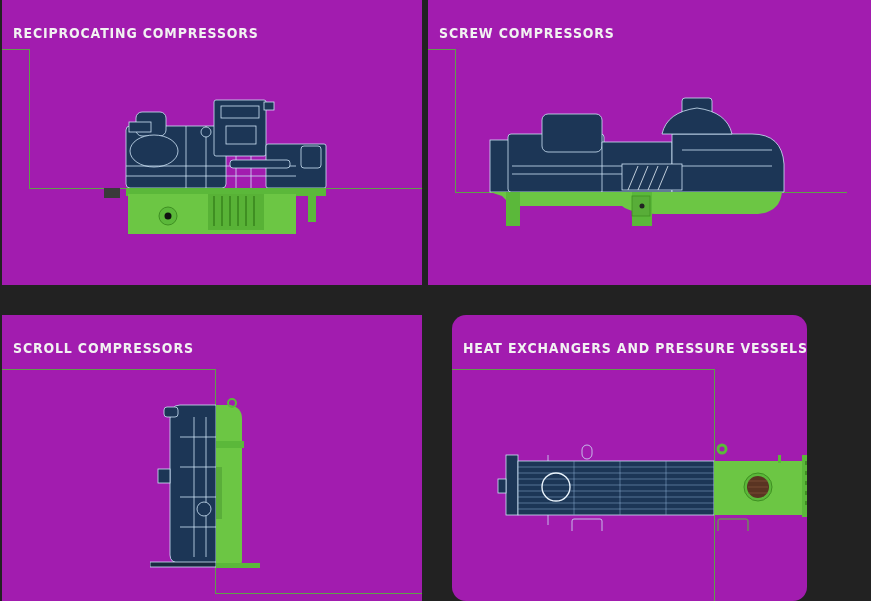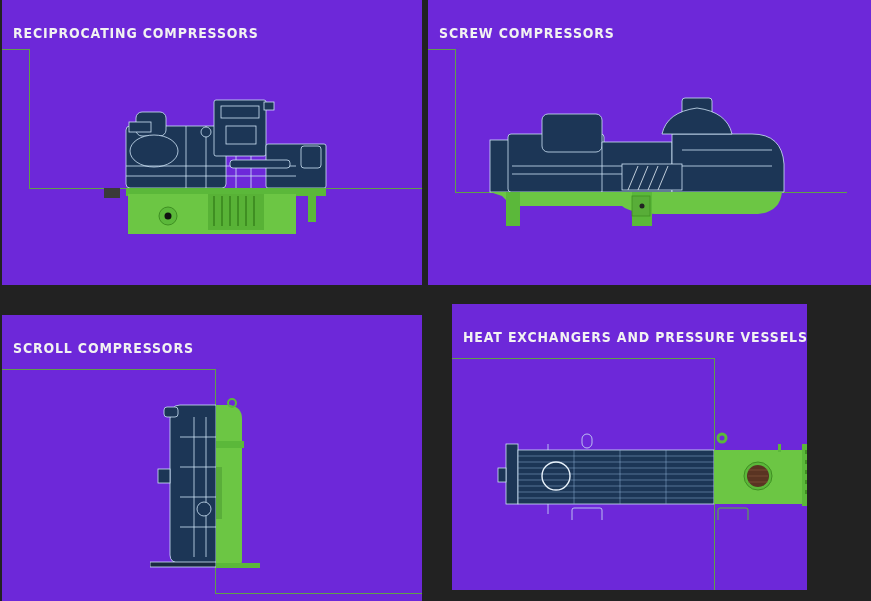--- a/index.html
+++ b/index.html
@@ -1,32 +1,32 @@
 <!DOCTYPE html>
 <html><head>
 <meta charset="utf-8">
 <style>
   * { box-sizing: border-box; margin: 0; padding: 0; }
   html, body { width: 871px; height: 601px; background: #222222; overflow: hidden; }
   body { position: relative; font-family: "DejaVu Sans", sans-serif; }
   .tile {
-    position: absolute; background: #6d28d9; overflow: hidden; cursor: pointer;
+    position: absolute; background: #a21caf; overflow: hidden; cursor: pointer;
   }
   .tile-title {
     position: absolute; left: 11px; top: 25px;
     color: #f2f2f2; font-family: "DejaVu Sans", sans-serif;
     font-weight: bold; font-size: 13.5px; letter-spacing: 0.9px;
     white-space: nowrap; transform: scaleX(0.93); transform-origin: left center;
   }
   .guide { position: absolute; border-color: #5fa04a; border-style: solid; border-width: 0; }
   .illus { position: absolute; }
   #tile-recip  { left: 2px;   top: 0px;   width: 420px; height: 285px; }
   #tile-screw  { left: 428px; top: 0px;   width: 468px; height: 285px; }
   #tile-scroll { left: 2px;   top: 315px; width: 420px; height: 286px; padding-left: 46px; }
-  #tile-heat   { left: 452px; top: 304px; width: 355px; height: 286px; }
+  #tile-heat   { left: 452px; top: 315px; width: 355px; height: 286px; border-radius: 14px; }
 </style>
 </head>
 <body>
 
 <div class="tile" id="tile-recip">
   <div class="tile-title">RECIPROCATING COMPRESSORS</div>
 
   <div class="guide" style="left:0; top:49px; width:28px; border-top-width:1px;"></div>
   <div class="guide" style="left:27px; top:49px; height:140px; border-left-width:1px;"></div>
   <div class="guide" style="left:27px; top:188px; width:393px; border-top-width:1px;"></div>

